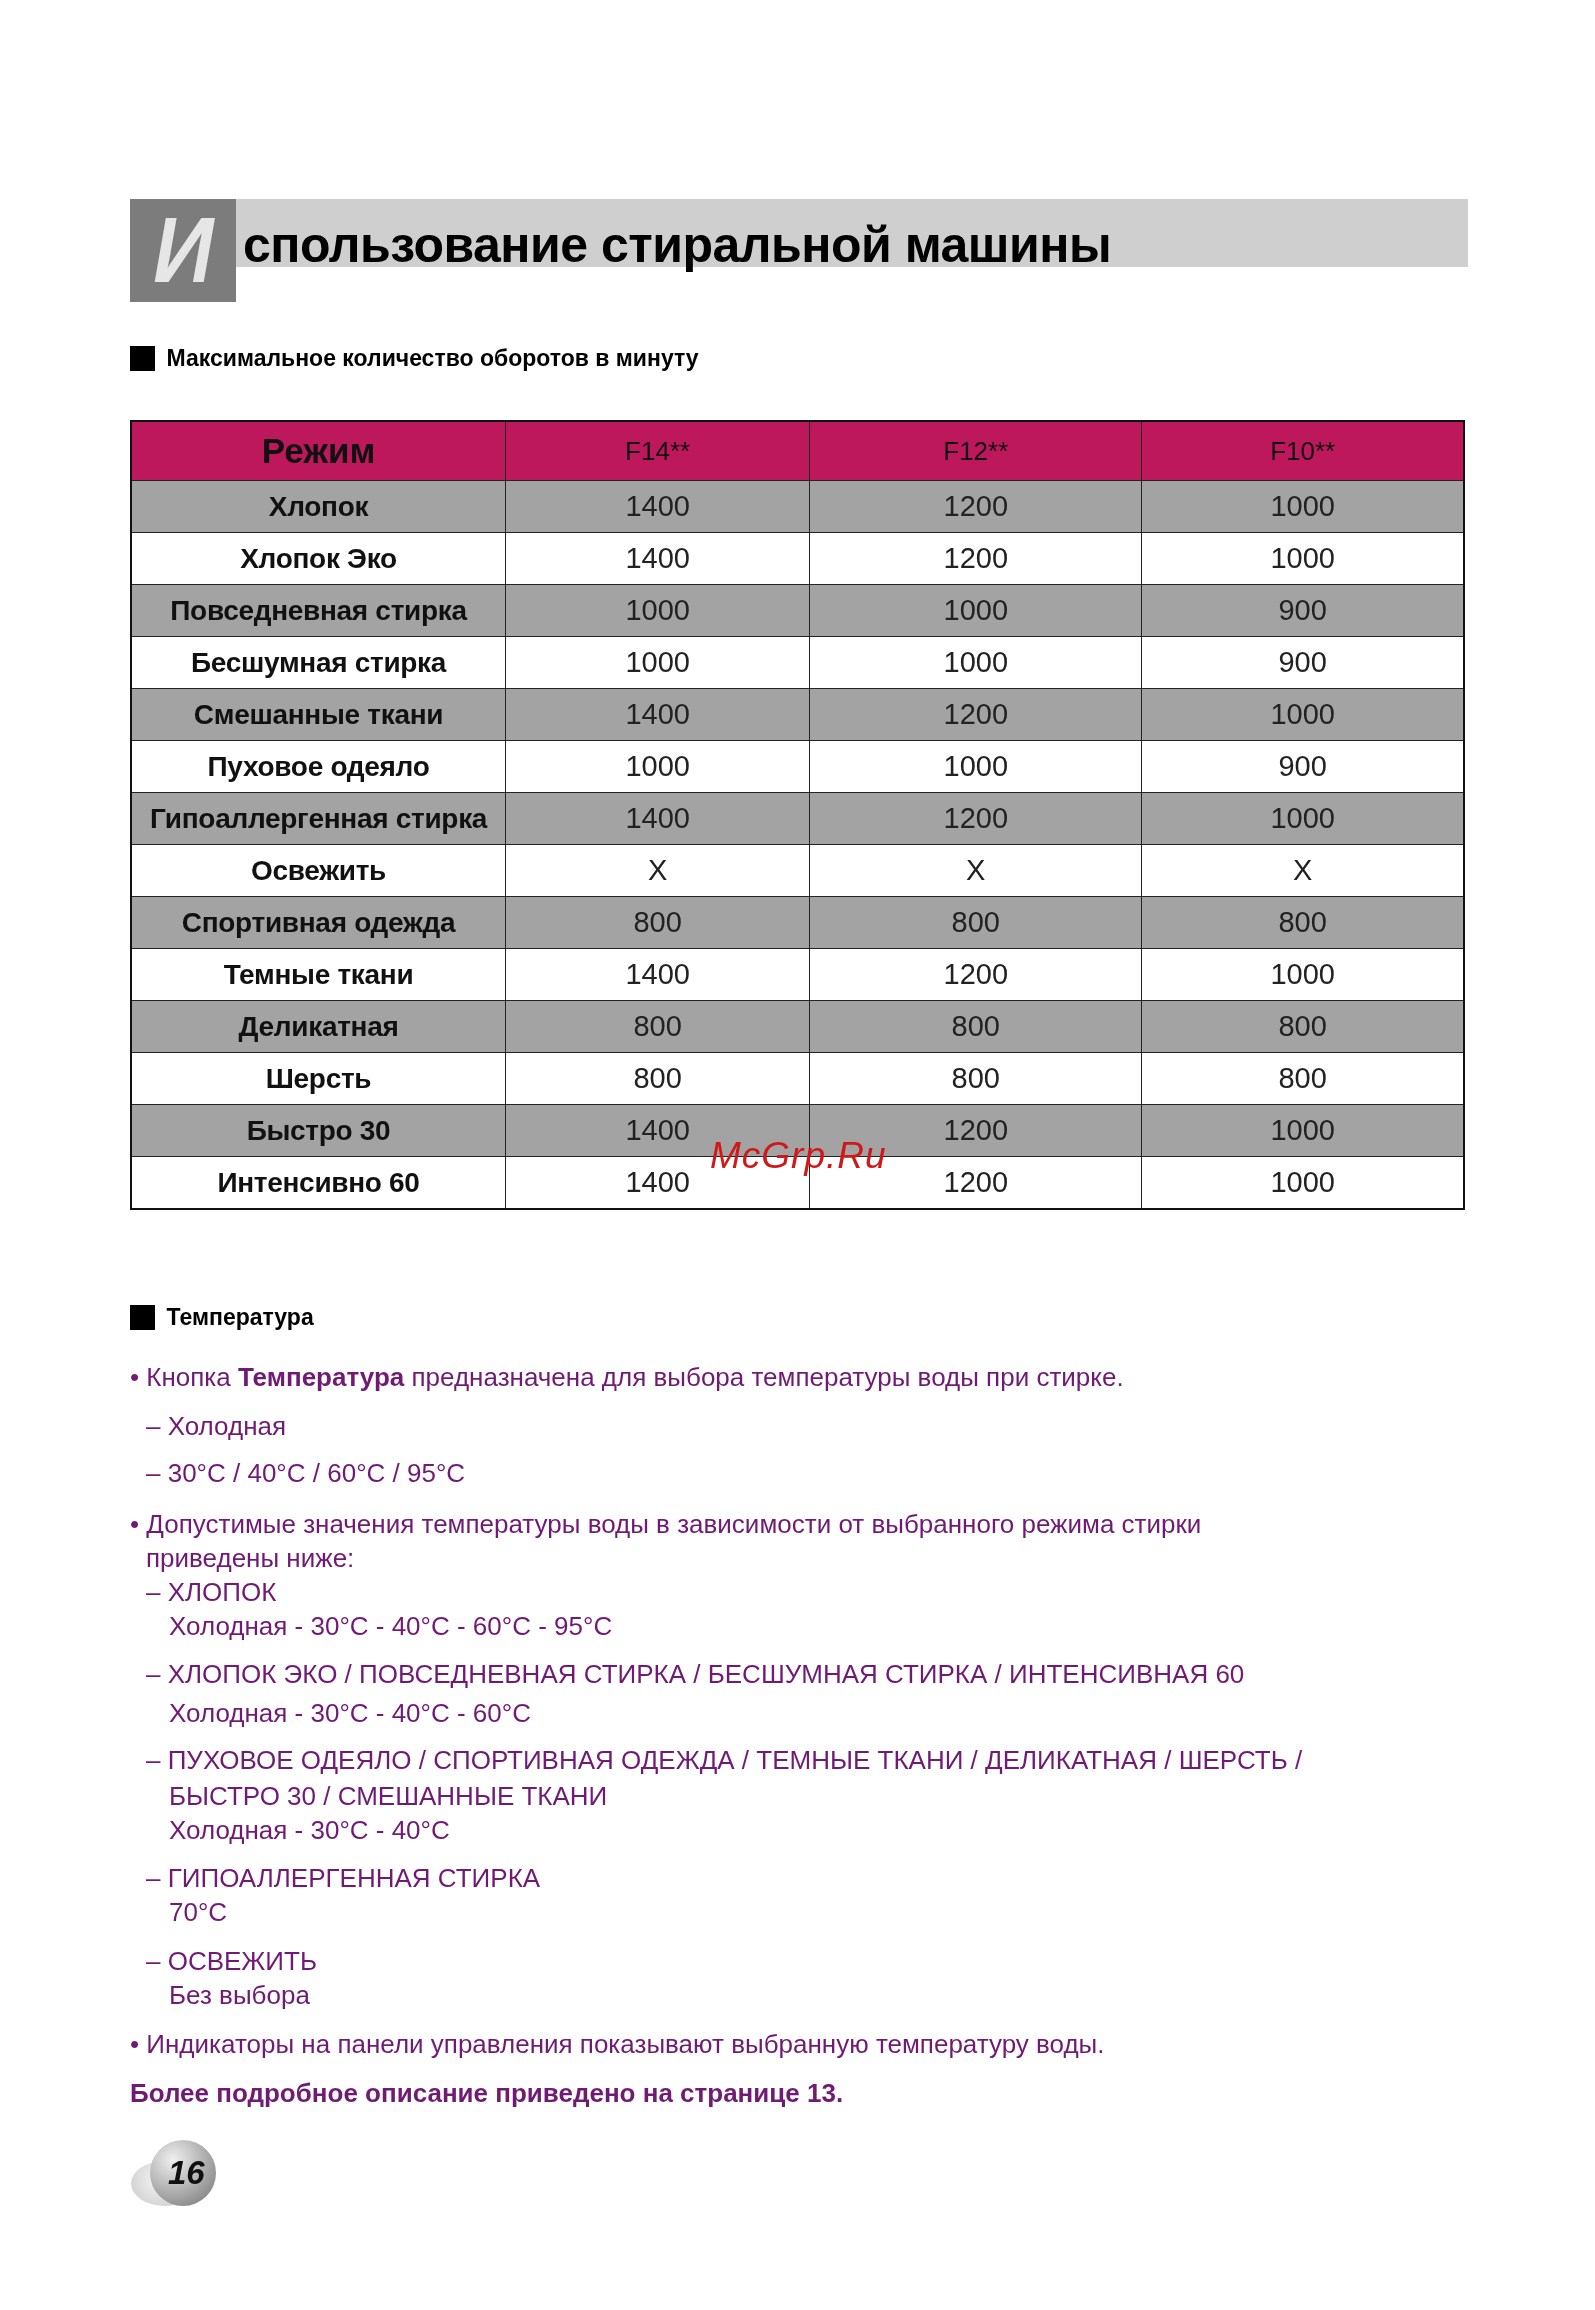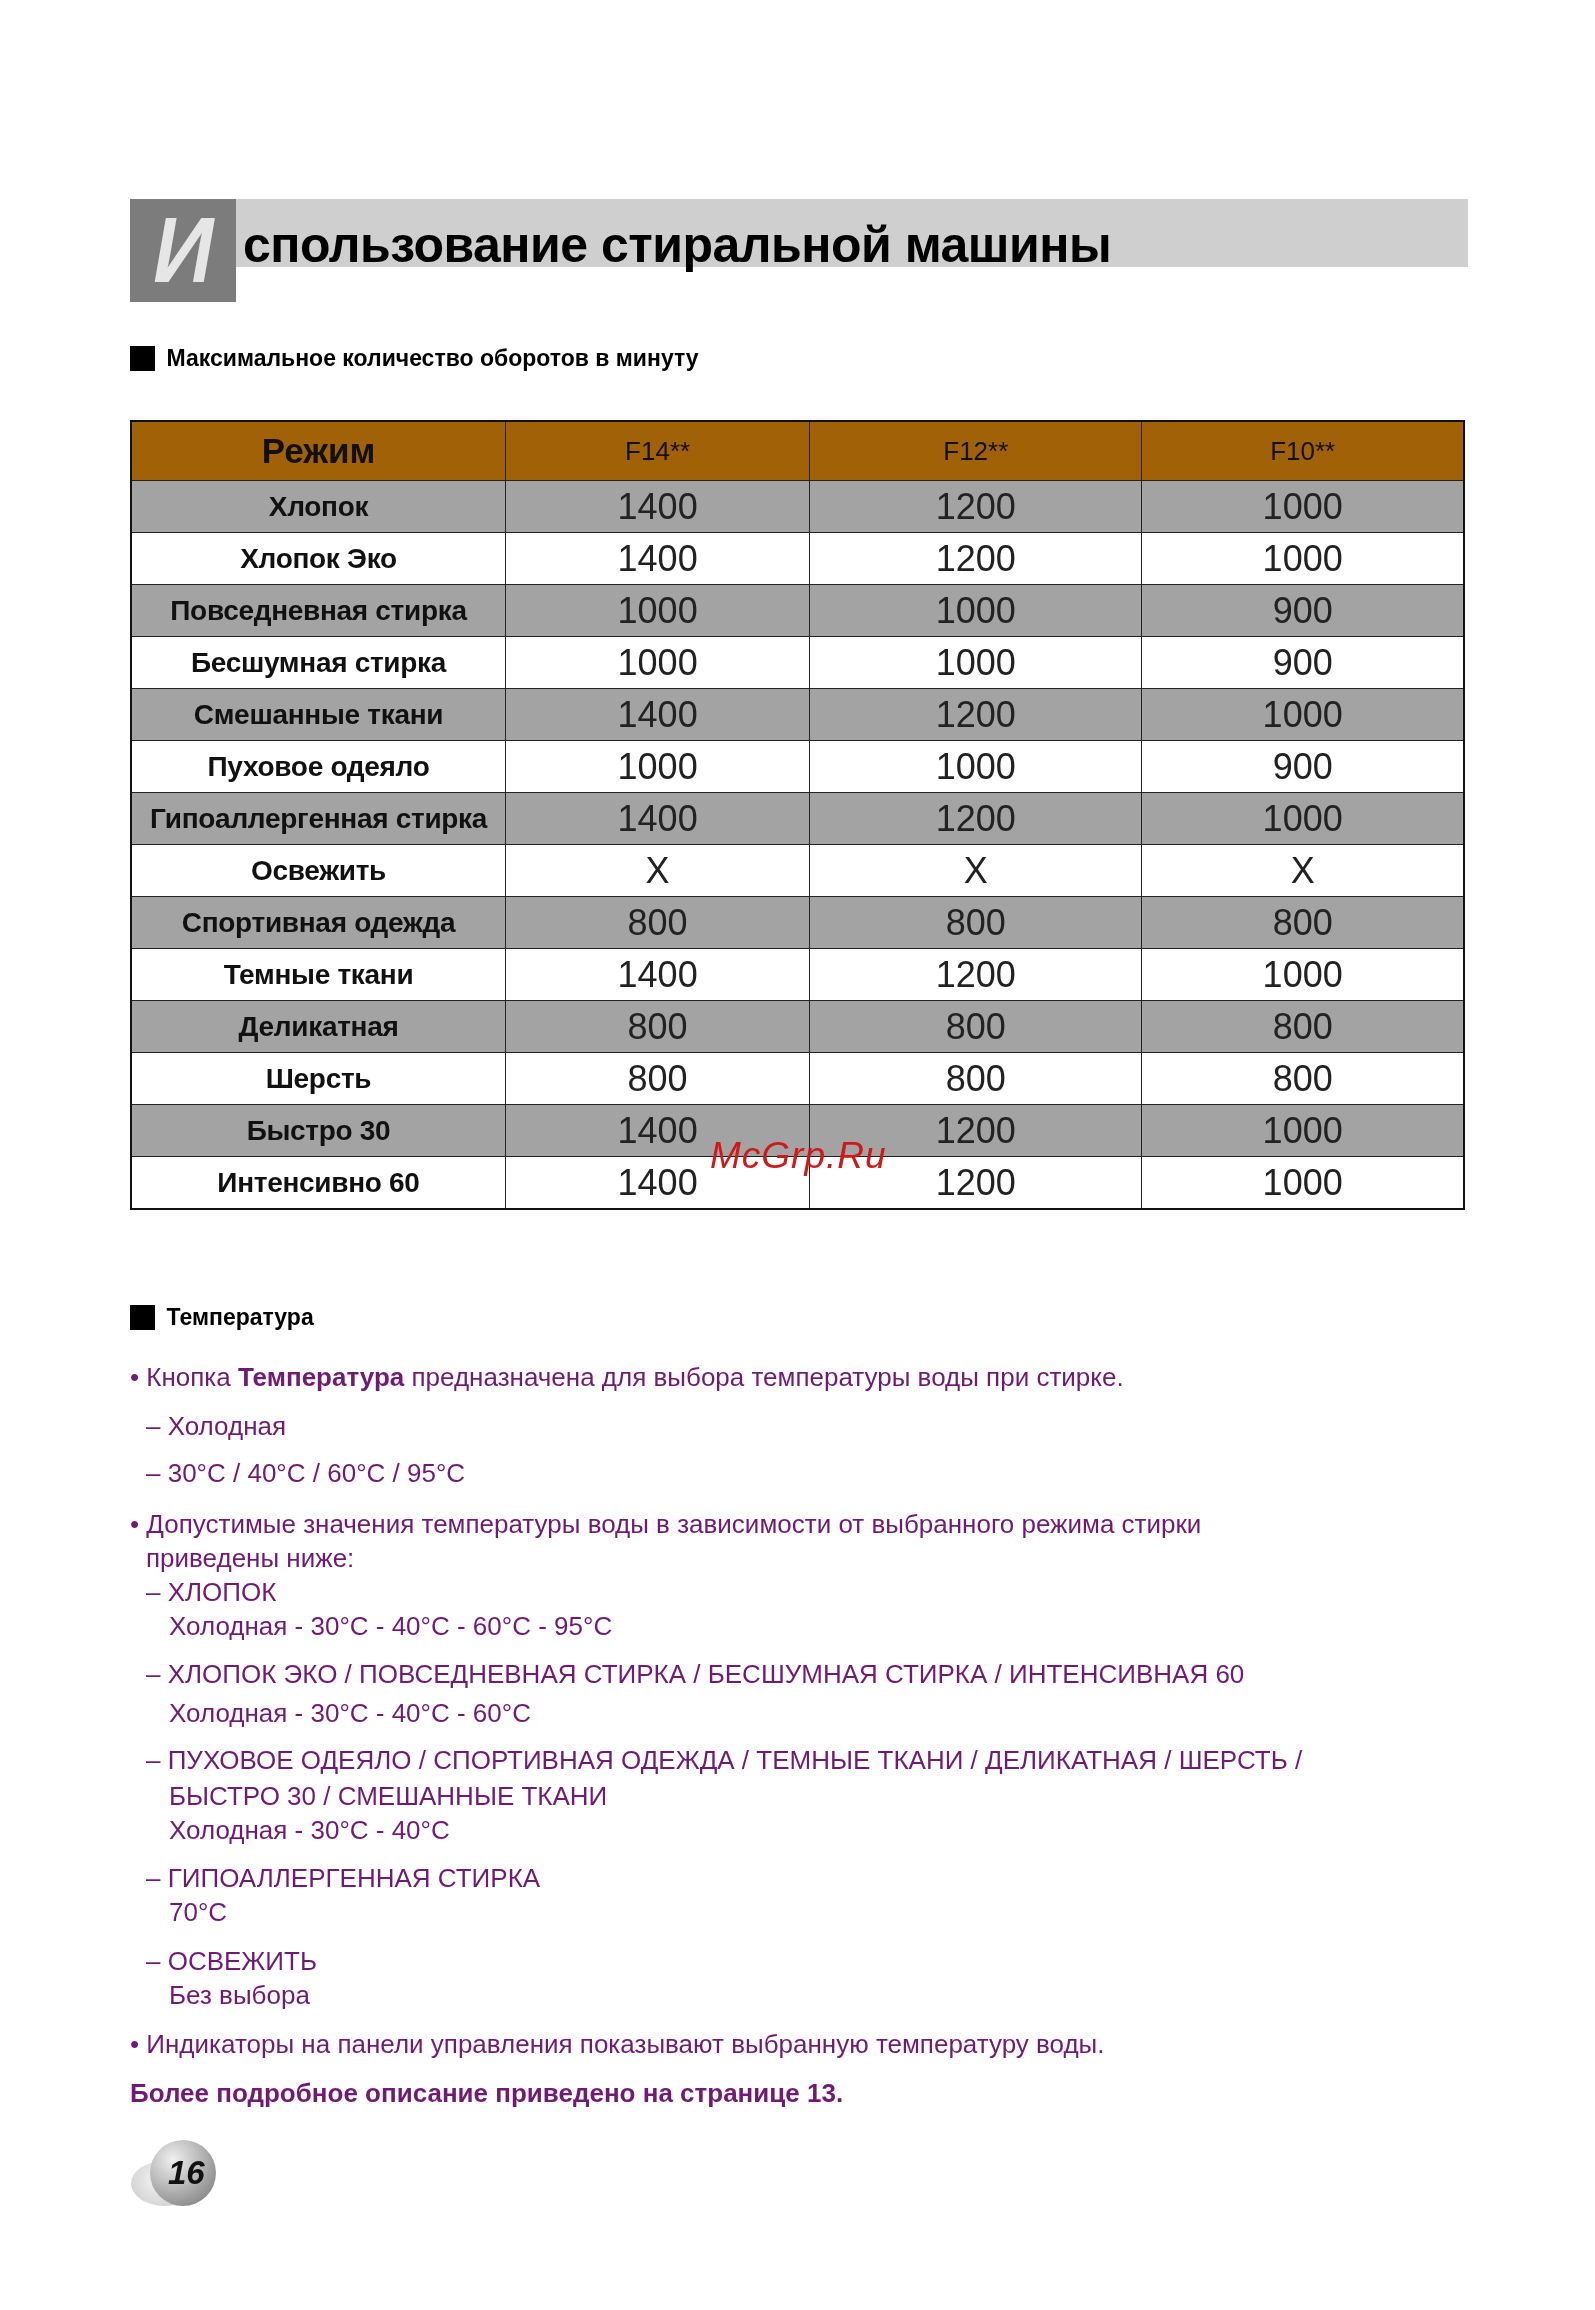--- a/index.html
+++ b/index.html
@@ -15,23 +15,23 @@
   .title-text { left:243px; top:199px; height:68px; line-height:68px; font-size:50px; font-weight:bold;
         letter-spacing:-0.5px; color:#000; white-space:nowrap;margin-top:12px; }
 
   .section-head { left:130px; font-size:23px; font-weight:bold; color:#000; white-space:nowrap;
         display:flex; align-items:center; }
   .section-head .sq { width:25px; height:25px; background:#000; margin-right:11.6px; display:inline-block; }
 
   
   .rpm-table { left:130px; top:420px; width:1335px; border-collapse:collapse; border:2.9px solid #111; }
   .rpm-table td, .rpm-table th { border:1.9px solid #222; text-align:center; padding:0; }
-  .rpm-table th { height:58px; background:#a16207; font-weight:normal; font-size:26px; }
+  .rpm-table th { height:58px; background:#be185d; font-weight:normal; font-size:26px; }
   .rpm-table th.mode-head { font-size:35px; font-weight:bold; }
-  .rpm-table td { height:51px; font-size:36px; color:#222; }
+  .rpm-table td { height:51px; font-size:29px; color:#222; }
   .rpm-table td.mode { font-weight:bold; font-size:28px; color:#111; letter-spacing:-0.3px; }
   .rpm-table tr.shaded td { background:#a3a3a3; }
   .rpm-table col.c0 { width:375px; } .rpm-table col.c1 { width:305px; }
   .rpm-table col.c2 { width:333px; } .rpm-table col.c3 { width:323px; }
 
   .watermark { left:710px; top:1135px; font-size:37px; color:#d01818; font-style:italic; letter-spacing:1px; }
 
   
   .line { left:130px; font-size:26px; line-height:33px; white-space:nowrap; color:#701a75; }
   .ind1 { left:146px; }

